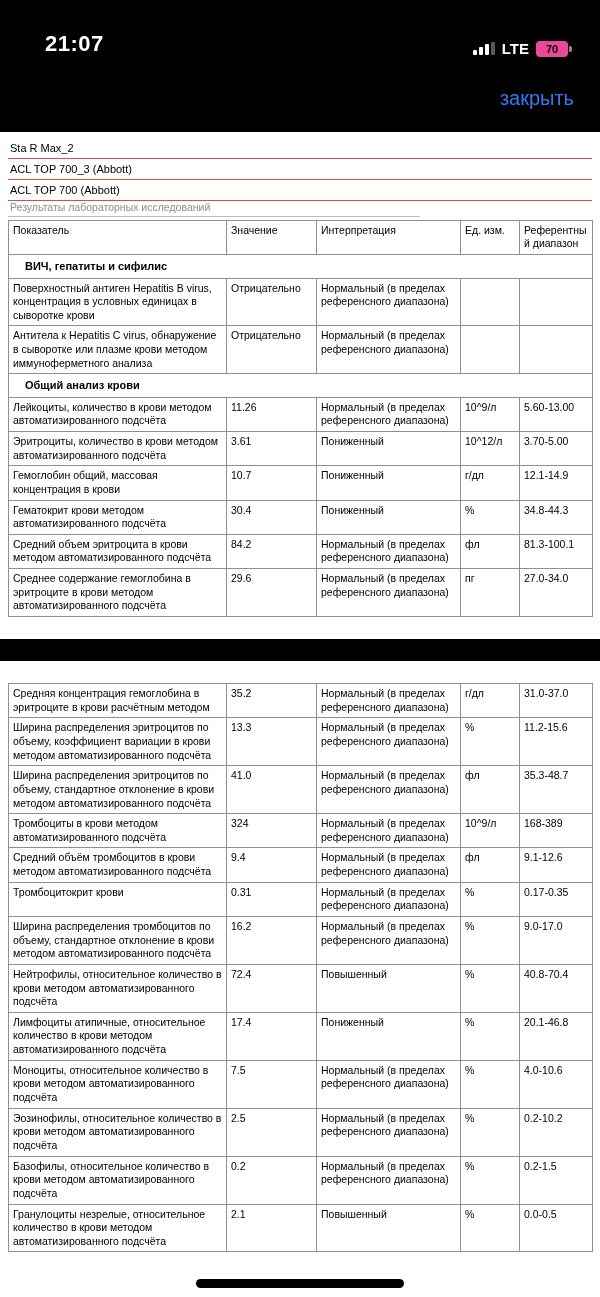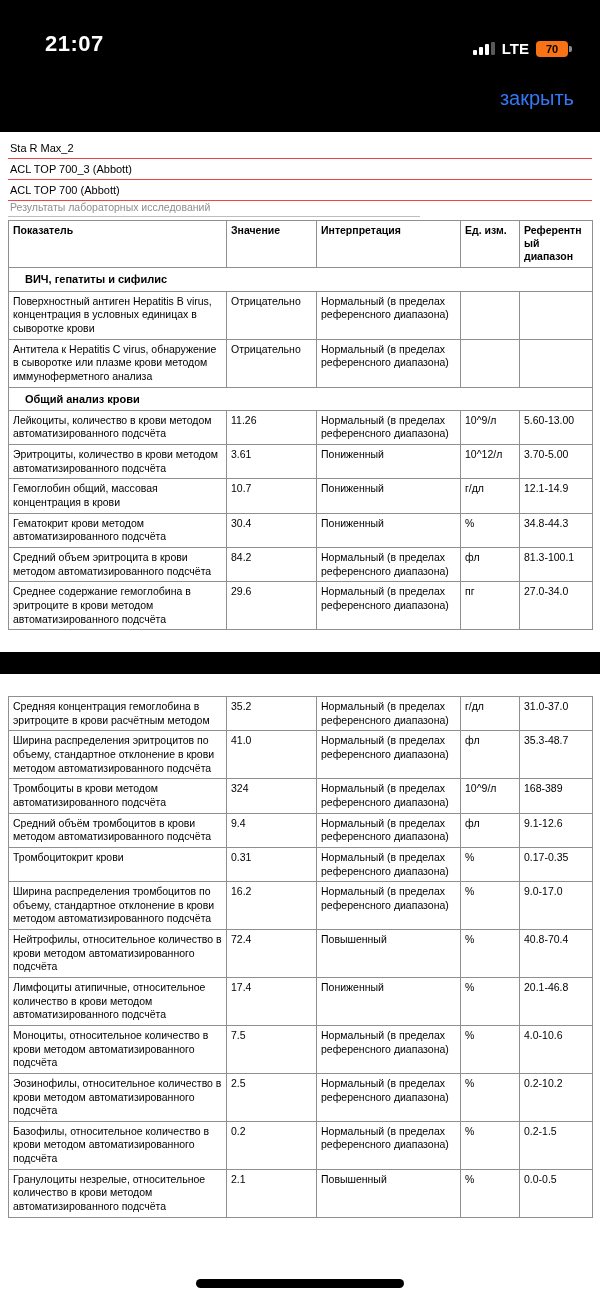--- a/index.html
+++ b/index.html
@@ -14,21 +14,21 @@
     align-items:flex-end; padding:0 28px 8px 45px; color:#fff;
   }
   .time{ font-size:22px; font-weight:700; letter-spacing:.5px; }
   .status-right{ display:flex; align-items:center; gap:7px; }
   .signal{ display:flex; align-items:flex-end; gap:2px; height:13px; }
   .signal i{ width:4px; background:#fff; border-radius:1px; display:block; }
   .signal .b1{ height:5px; } .signal .b2{ height:8px; }
   .signal .b3{ height:11px; } .signal .b4{ height:13px; opacity:.35; }
   .lte{ font-size:15px; font-weight:700; }
   .battery{
-    width:32px; height:16px; background:#f97316; border-radius:4px; color:#000;
+    width:32px; height:16px; background:#ec4899; border-radius:4px; color:#000;
     font-size:11px; font-weight:700; display:flex; align-items:center;
     justify-content:center; position:relative; margin-right:4px;
   }
   .battery:after{
     content:""; position:absolute; right:-4px; top:5px; width:3px; height:6px;
     background:#fff; opacity:.55; border-radius:0 2px 2px 0;
   }
   .nav-bar{
     background:#000000; height:67px; display:flex; justify-content:flex-end;
     align-items:center; padding-right:26px;
@@ -45,21 +45,21 @@
     border-bottom:1px solid #bdbdbd; width:412px;
   }
   table{
     border-collapse:collapse; width:584px; table-layout:fixed; margin-top:3px;
   }
   td,th{
     border:1px solid #8f8f8f; padding:3px 4px; vertical-align:top;
     font-size:10.5px; line-height:1.3; text-align:left;
     word-wrap:break-word; overflow-wrap:break-word;
   }
-  th{ font-weight:bold; line-height:1.25; padding:3px 4px 4px 4px; }
+  th{ font-weight:normal; line-height:1.25; padding:3px 4px 4px 4px; }
   .section-row td{ font-weight:bold; font-size:11px; padding:4px 16px; }
 
   .page-break{ height:22px; background:#000; margin:22px -8px 22px -8px; }
 
   .home-indicator{
     position:absolute; left:50%; bottom:9px; transform:translateX(-50%);
     width:208px; height:9px; border-radius:5px; background:#000; z-index:5;
   }
 </style>
 </head>
@@ -188,20 +188,27 @@
     </colgroup>
     <tbody id="tbody-page2">
         <tr>
           <td>Средняя концентрация гемоглобина в эритроците в крови расчётным методом</td>
           <td>35.2</td>
           <td>Нормальный (в пределах референсного диапазона)</td>
           <td>г/дл</td>
           <td>31.0-37.0</td>
         </tr>
         <tr>
+          <td>Ширина распределения эритроцитов по объему, коэффициент вариации в крови методом автоматизированного подсчёта</td>
+          <td>13.3</td>
+          <td>Нормальный (в пределах референсного диапазона)</td>
+          <td>%</td>
+          <td>11.2-15.6</td>
+        </tr>
+        <tr>
           <td>Ширина распределения эритроцитов по объему, стандартное отклонение в крови методом автоматизированного подсчёта</td>
           <td>41.0</td>
           <td>Нормальный (в пределах референсного диапазона)</td>
           <td>фл</td>
           <td>35.3-48.7</td>
         </tr>
         <tr>
           <td>Тромбоциты в крови методом автоматизированного подсчёта</td>
           <td>324</td>
           <td>Нормальный (в пределах референсного диапазона)</td>

